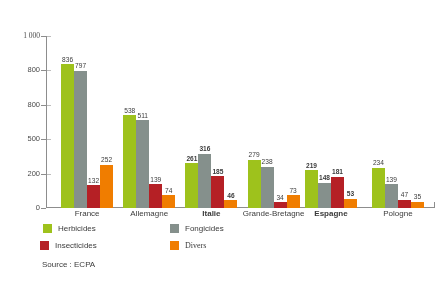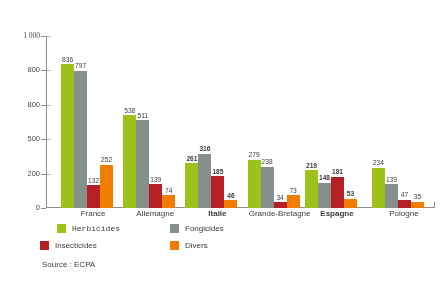--- a/index.html
+++ b/index.html
@@ -101,21 +101,20 @@
     top: 36px;
     width: 30px;
     height: 172px;
   }
 
   
   .group {
     position: absolute;
     bottom: 0;
     height: 172px;
-    padding-left: 12px;
   }
   .bar {
     position: absolute;
     bottom: 0;
     width: 13px;
   }
   .bar-value {
     position: absolute;
     bottom: 100%;
     left: 50%;
@@ -293,32 +292,32 @@
           </div>
           <div class="bar" style="left: 39px; height: 6.02px; background: rgb(240, 125, 0);">
             <span class="bar-value">35</span>
           </div>
           <div class="cat-label">Pologne</div>
         </div>
       </div>
   </div>
 
   <div class="legend" id="legend-layer">
-      <div class="legend-item" style="left: 17px; top: 0px; font-family: Liberation Mono, monospace;">
+      <div class="legend-item" style="left: 3px; top: 0px;">
         <span class="legend-swatch" style="background: rgb(158, 194, 28);"></span>
         <span class="legend-label">Herbicides</span>
       </div>
       <div class="legend-item" style="left: 130px; top: 0px;">
         <span class="legend-swatch" style="background: rgb(133, 144, 140);"></span>
         <span class="legend-label">Fongicides</span>
       </div>
       <div class="legend-item" style="left: 0px; top: 17px;">
         <span class="legend-swatch" style="background: rgb(181, 32, 37);"></span>
         <span class="legend-label">Insecticides</span>
       </div>
-      <div class="legend-item" style="left: 130px; top: 17px;">
+      <div class="legend-item" style="left: 130px; top: 17px; font-family: Liberation Serif, serif;">
         <span class="legend-swatch" style="background: rgb(240, 125, 0);"></span>
         <span class="legend-label">Divers</span>
       </div>
     </div>
 
   <div class="source-note">Source : ECPA</div>
 </div>
 
 </body></html>

